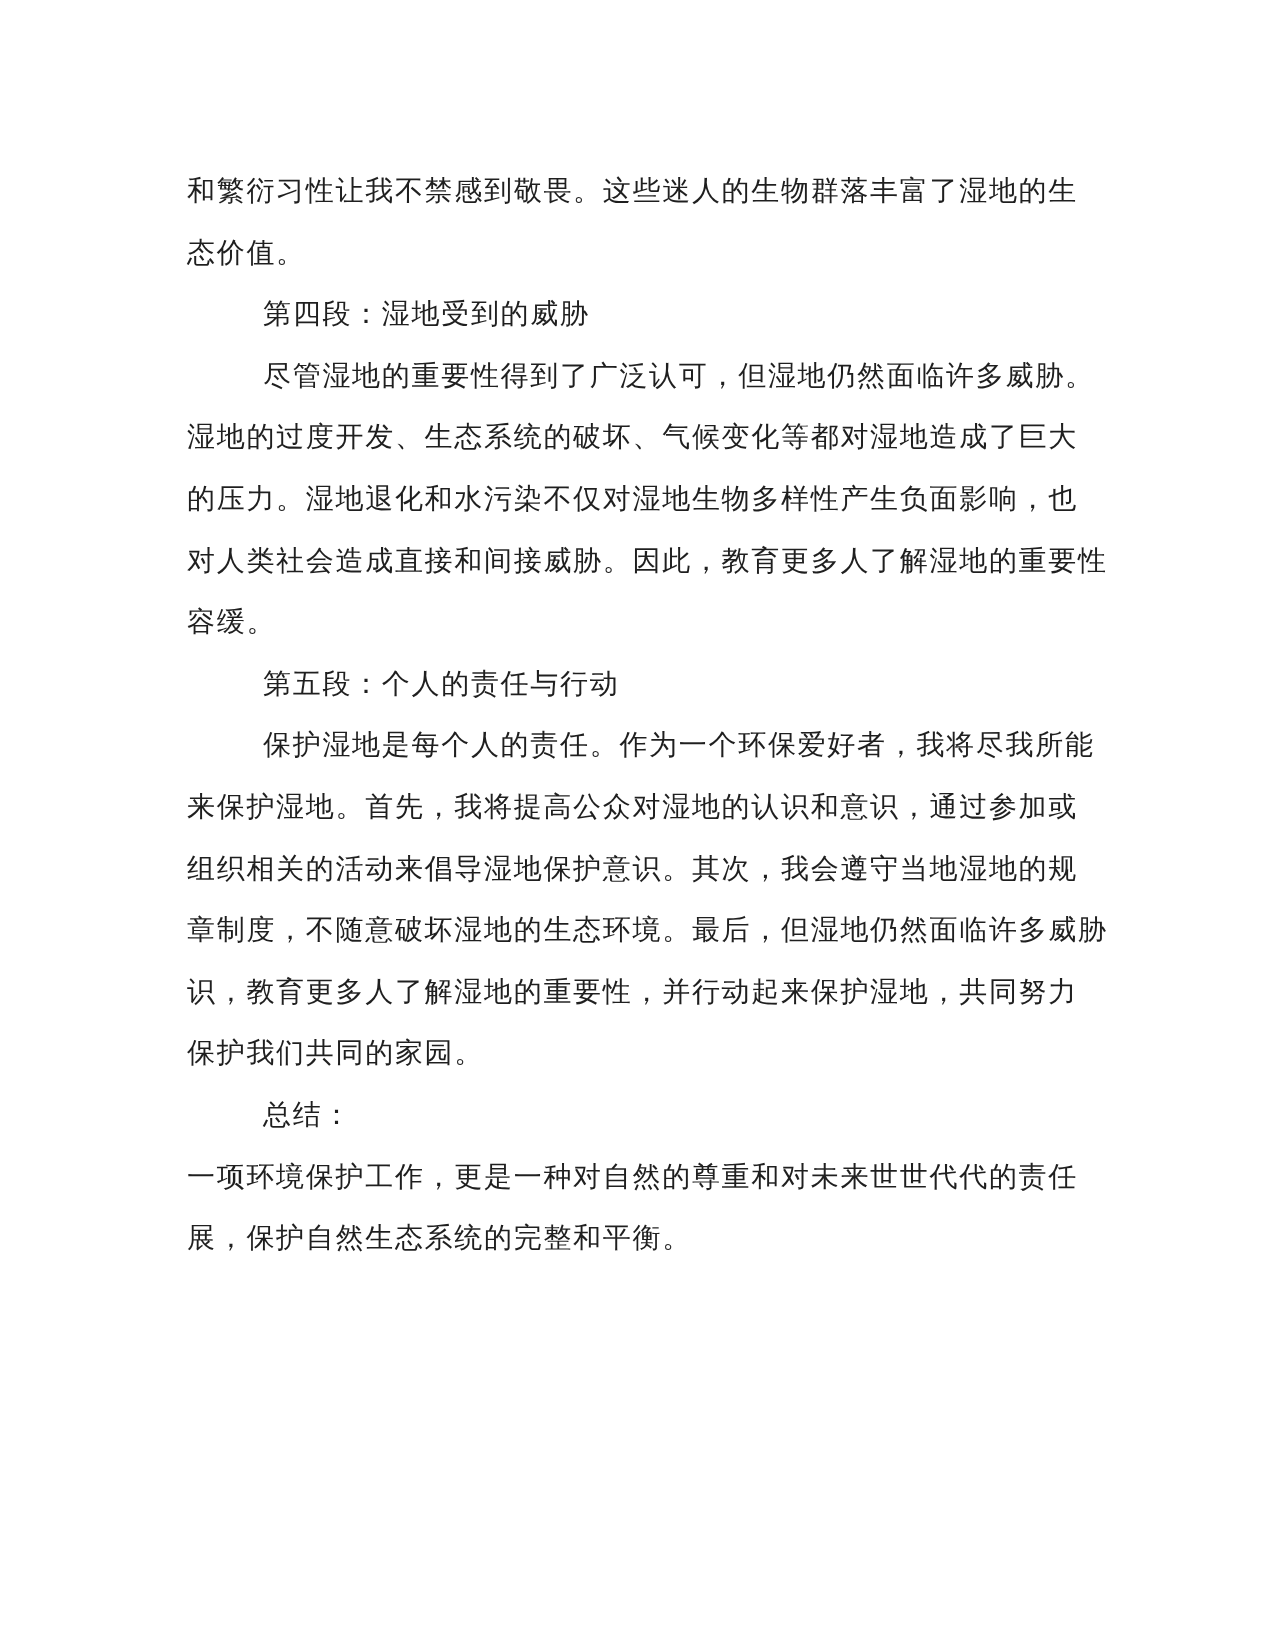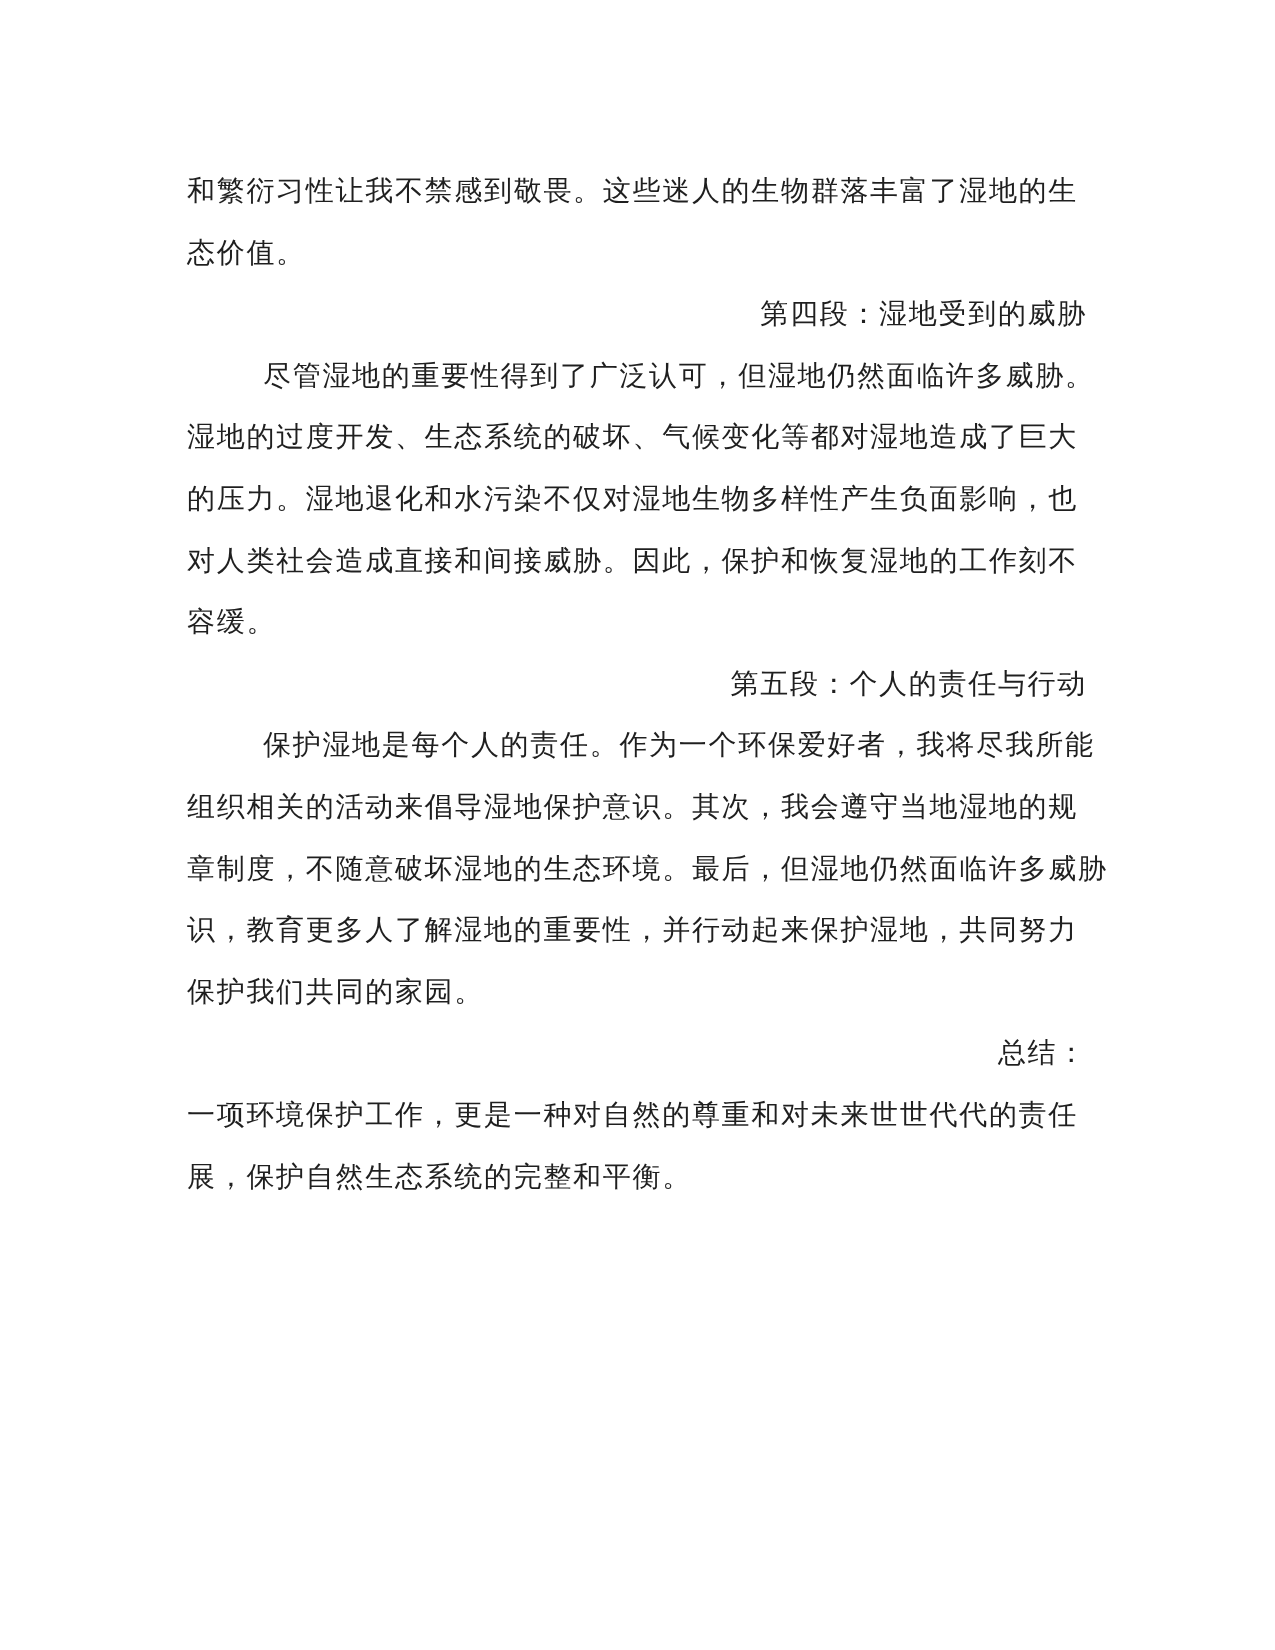--- a/index.html
+++ b/index.html
@@ -29,38 +29,38 @@
     height: 61.6px;
     line-height: 61.6px;
     font-size: 28px;
     letter-spacing: 1.7px;
     color: #1f1f1f;
     white-space: nowrap;
     font-weight: 400;
   }
   .line.indent {
     padding-left: 76px;
-    text-align: right;
   }
 </style>
 </head>
 <body style="background: rgb(255, 255, 255);">
 
 <div class="page">
   <div class="text-block" id="text-block" style="color: rgb(31, 31, 31);">
       <div class="line">和繁衍习性让我不禁感到敬畏。这些迷人的生物群落丰富了湿地的生</div>
       <div class="line">态价值。</div>
       <div class="line indent">第四段：湿地受到的威胁</div>
       <div class="line indent">尽管湿地的重要性得到了广泛认可，但湿地仍然面临许多威胁。</div>
       <div class="line">湿地的过度开发、生态系统的破坏、气候变化等都对湿地造成了巨大</div>
       <div class="line">的压力。湿地退化和水污染不仅对湿地生物多样性产生负面影响，也</div>
-      <div class="line">对人类社会造成直接和间接威胁。因此，保护和恢复湿地的工作刻不</div>
+      <div class="line">对人类社会造成直接和间接威胁。因此，教育更多人了解湿地的重要性</div>
       <div class="line">容缓。</div>
       <div class="line indent">第五段：个人的责任与行动</div>
       <div class="line indent">保护湿地是每个人的责任。作为一个环保爱好者，我将尽我所能</div>
+      <div class="line">来保护湿地。首先，我将提高公众对湿地的认识和意识，通过参加或</div>
       <div class="line">组织相关的活动来倡导湿地保护意识。其次，我会遵守当地湿地的规</div>
       <div class="line">章制度，不随意破坏湿地的生态环境。最后，但湿地仍然面临许多威胁</div>
       <div class="line">识，教育更多人了解湿地的重要性，并行动起来保护湿地，共同努力</div>
       <div class="line">保护我们共同的家园。</div>
       <div class="line indent">总结：</div>
       <div class="line">一项环境保护工作，更是一种对自然的尊重和对未来世世代代的责任</div>
       <div class="line">展，保护自然生态系统的完整和平衡。</div>
     </div>
 </div>
 

